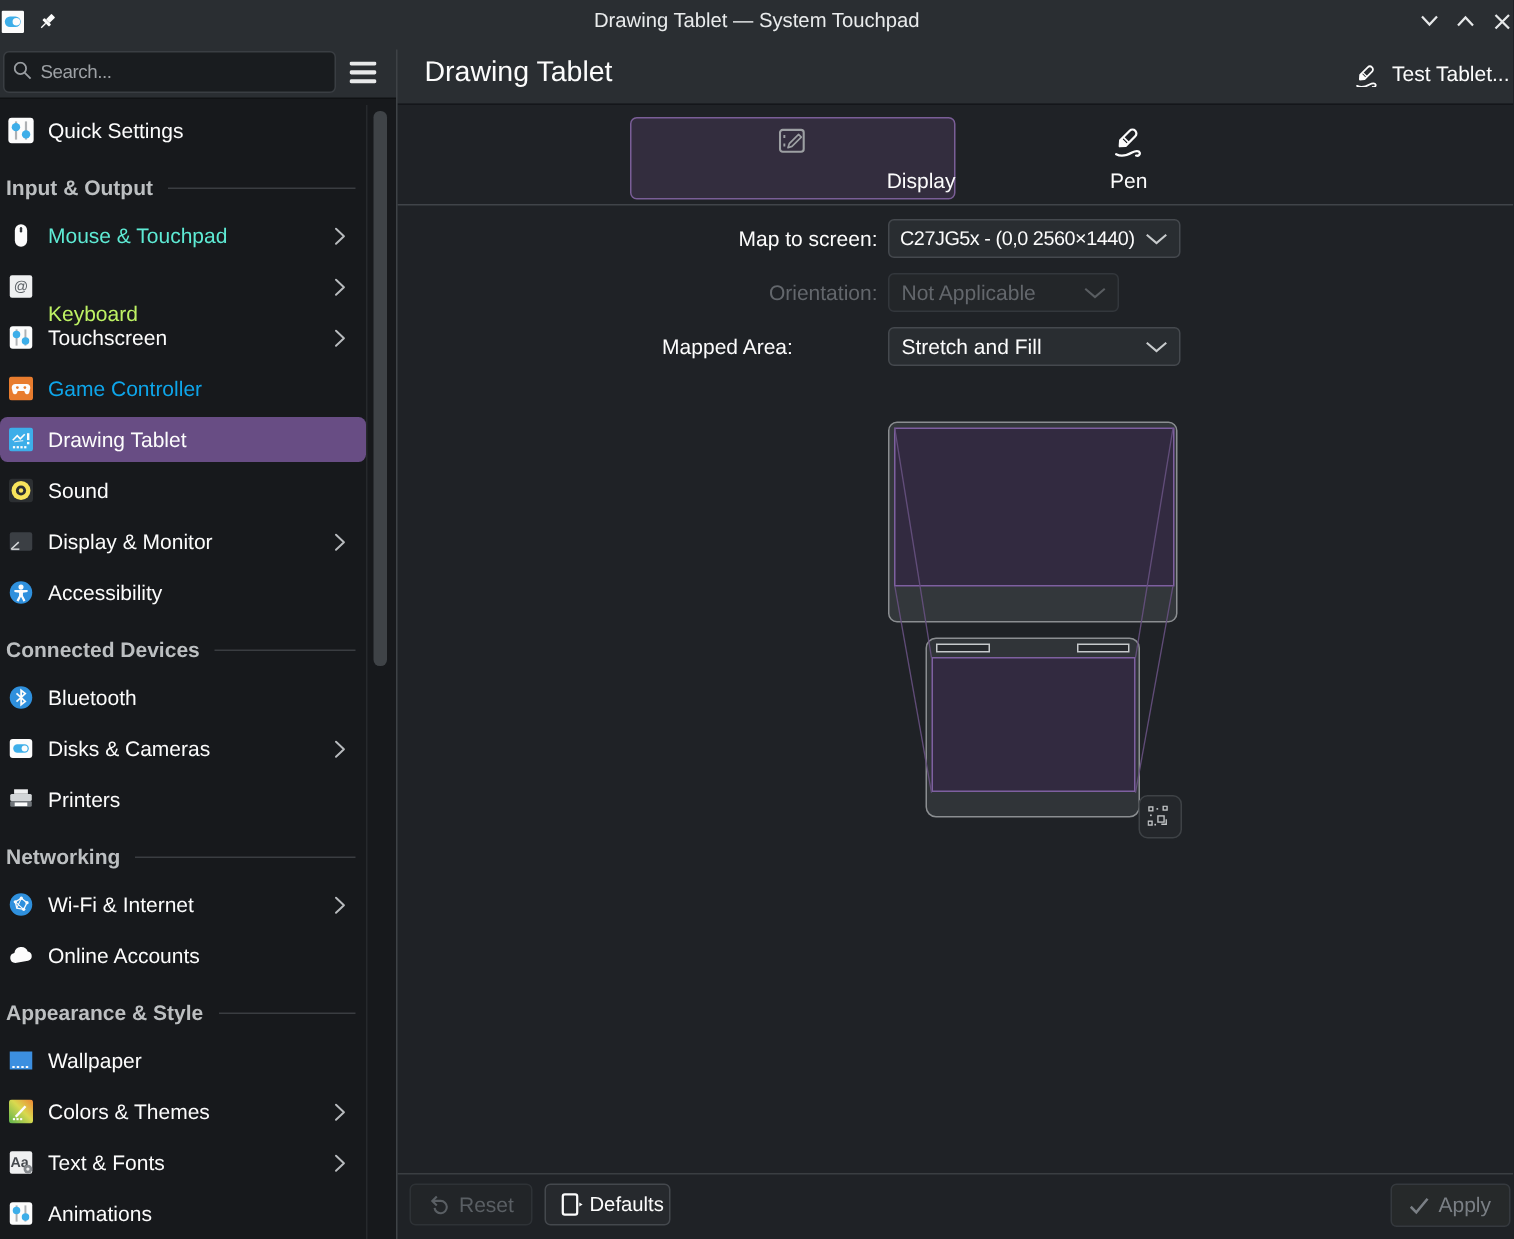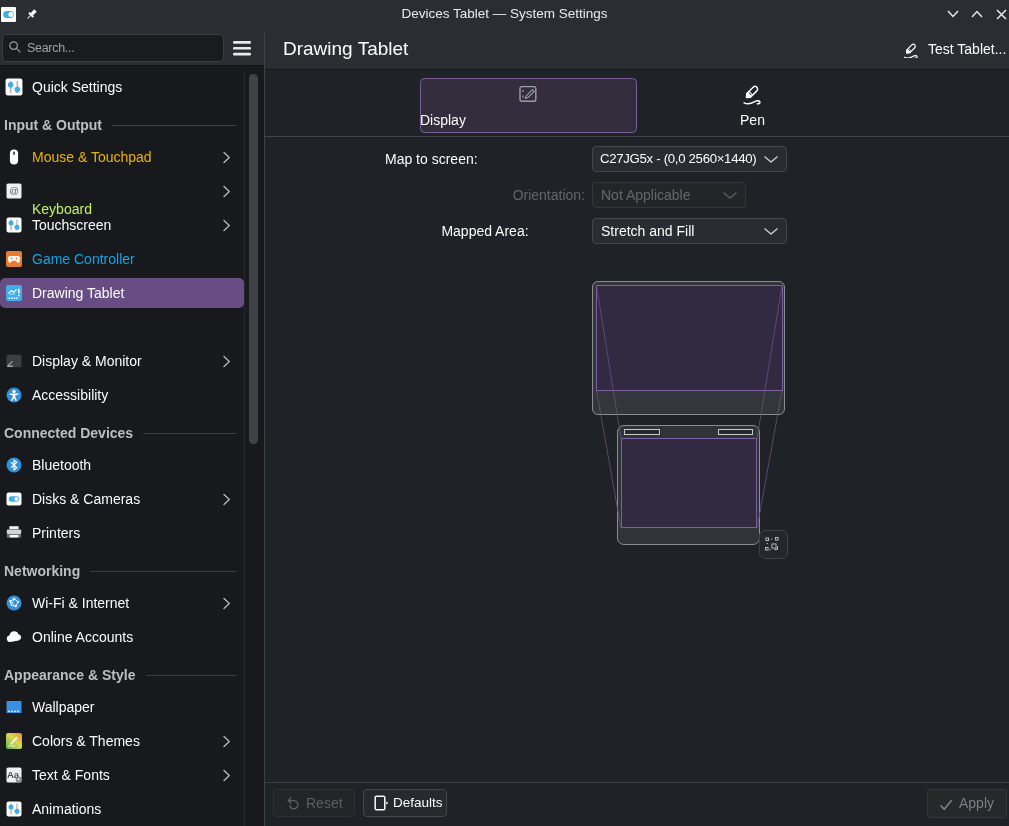--- a/index.html
+++ b/index.html
@@ -14,21 +14,21 @@
       <rect x="2.2" y="4" width="10.6" height="7" rx="3.5" fill="#3daee9"></rect>
       <circle cx="9.9" cy="7.5" r="2.5" fill="#fcfcfc"></circle>
     </svg>
 <svg width="13" height="13" viewBox="0 0 16 16" style="position:absolute;left:25px;top:8px">
       <g fill="#fcfcfc" transform="rotate(45 8 8)">
         <rect x="5.9" y="1" width="4.2" height="6.4" rx="0.5"></rect>
         <rect x="4.2" y="7.4" width="7.6" height="2.4" rx="0.5"></rect>
         <rect x="7.45" y="9.8" width="1.1" height="5.2"></rect>
       </g>
     </svg>
-<div class="abs" style="left:0;top:0;width:1009px;height:28px;text-align:center;line-height:28px;font-size:13.5px;color:#e9ebec">Devices Tablet — System Settings</div>
+<div class="abs" style="left:0;top:0;width:1009px;height:28px;text-align:center;line-height:28px;font-size:13.5px;color:#e9ebec">Drawing Tablet — System Touchpad</div>
 <svg width="12" height="8" viewBox="0 0 12 8" style="position:absolute;left:947px;top:10px">
       <path d="M1 1 L6 6.4 L11 1" stroke="#e6e8e9" stroke-width="1.5" fill="none"></path>
     </svg>
     <svg width="12" height="8" viewBox="0 0 12 8" style="position:absolute;left:971px;top:10px">
       <path d="M1 7 L6 1.6 L11 7" stroke="#e6e8e9" stroke-width="1.5" fill="none"></path>
     </svg>
     <svg width="11" height="11" viewBox="0 0 11 11" style="position:absolute;left:996px;top:8.5px">
       <path d="M1 1 L10 10 M10 1 L1 10" stroke="#e6e8e9" stroke-width="1.5" fill="none"></path>
     </svg>
 
@@ -75,21 +75,21 @@
             <circle cx="5" cy="6" r="2.5" fill="#3daee9"></circle>
             <circle cx="11" cy="10.3" r="2.5" fill="#3daee9"></circle>
           </svg></div>
         <div style="position:absolute;left:32px;top:0;height:34px;line-height:34px;font-size:14px;color:#fcfcfc;white-space:nowrap">Quick Settings</div>
       </div>
 <div style="position:absolute;left:0;top:70px;width:244px;height:34px">
         <div style="position:absolute;left:6px;top:9px;width:16px;height:16px"><svg width="16" height="16" viewBox="0 0 16 16">
             <rect x="3.9" y="0.5" width="8.2" height="15" rx="4.1" fill="#fcfcfc"></rect>
             <rect x="7.2" y="2.4" width="1.6" height="3.6" rx="0.8" fill="#33373b"></rect>
           </svg></div>
-        <div style="position:absolute;left:32px;top:0;height:34px;line-height:34px;font-size:14px;color:#eab308;white-space:nowrap">Mouse &amp; Touchpad</div>
+        <div style="position:absolute;left:32px;top:0;height:34px;line-height:34px;font-size:14px;color:#5eead4;white-space:nowrap">Mouse &amp; Touchpad</div>
         <svg width="9" height="13" viewBox="0 0 9 13" style="position:absolute;right:13px;top:50%;margin-top:-6.5px">
           <path d="M2 1.5 L7.3 6.5 L2 11.5" stroke="#b8bbbe" stroke-width="1.3" fill="none" stroke-linecap="round" stroke-linejoin="round"></path>
         </svg>
       </div>
 <div style="position:absolute;left:0;top:104px;width:244px;height:34px">
         <div style="position:absolute;left:6px;top:9px;width:16px;height:16px"><svg width="16" height="16" viewBox="0 0 16 16">
             <rect x="0.5" y="0.5" width="15" height="15" rx="1.5" fill="#eff0f1"></rect>
             <text x="8" y="11.2" font-size="9.5" fill="#5b6065" text-anchor="middle" font-family="Liberation Sans, sans-serif">@</text>
           </svg></div>
         <div style="position:absolute;left:32px;top:18px;height:34px;line-height:34px;font-size:14px;color:#bef264;white-space:nowrap">Keyboard</div>
@@ -126,20 +126,29 @@
             <path d="M2.5 8.5 L5.5 5.5 L7.5 7.5 L10.5 4.5" stroke="#fcfcfc" stroke-width="1.1" fill="none"></path>
             <path d="M3.5 9.5 L9.5 8.8" stroke="#cfe9f8" stroke-width="0.8" fill="none"></path>
             <rect x="12" y="3.8" width="1.6" height="4.6" fill="#fcfcfc"></rect>
             <rect x="12" y="9.6" width="1.6" height="1.6" fill="#fcfcfc"></rect>
             <rect x="2.6" y="12.4" width="1.5" height="1.5" fill="#fcfcfc"></rect>
             <rect x="5.1" y="12.4" width="1.5" height="1.5" fill="#fcfcfc"></rect>
             <rect x="7.6" y="12.4" width="1.5" height="1.5" fill="#fcfcfc"></rect>
             <rect x="10.1" y="12.4" width="1.5" height="1.5" fill="#fcfcfc"></rect>
           </svg></div>
         <div style="position:absolute;left:32px;top:0;height:34px;line-height:34px;font-size:14px;color:#fcfcfc;white-space:nowrap">Drawing Tablet</div>
+      </div>
+<div style="position:absolute;left:0;top:240px;width:244px;height:34px">
+        <div style="position:absolute;left:6px;top:9px;width:16px;height:16px"><svg width="16" height="16" viewBox="0 0 16 16">
+            <rect width="16" height="16" rx="2.5" fill="#2c2f32"></rect>
+            <circle cx="8" cy="8" r="6.3" fill="#f8e45c"></circle>
+            <circle cx="8" cy="8" r="3.4" fill="#2c2f32"></circle>
+            <circle cx="8" cy="8" r="1.5" fill="#f8e45c"></circle>
+          </svg></div>
+        <div style="position:absolute;left:32px;top:0;height:34px;line-height:34px;font-size:14px;color:#fcfcfc;white-space:nowrap">Sound</div>
       </div>
 <div style="position:absolute;left:0;top:274px;width:244px;height:34px">
         <div style="position:absolute;left:6px;top:9px;width:16px;height:16px"><svg width="16" height="16" viewBox="0 0 16 16">
             <rect x="0.5" y="1.8" width="15" height="12.4" rx="1.5" fill="#3b3f44"></rect>
             <path d="M1.5 13 L6.5 8.4" stroke="#d8dadc" stroke-width="1" fill="none"></path>
             <rect x="1.5" y="12.6" width="5.4" height="1.1" fill="#caccce"></rect>
           </svg></div>
         <div style="position:absolute;left:32px;top:0;height:34px;line-height:34px;font-size:14px;color:#fcfcfc;white-space:nowrap">Display &amp; Monitor</div>
         <svg width="9" height="13" viewBox="0 0 9 13" style="position:absolute;right:13px;top:50%;margin-top:-6.5px">
           <path d="M2 1.5 L7.3 6.5 L2 11.5" stroke="#b8bbbe" stroke-width="1.3" fill="none" stroke-linecap="round" stroke-linejoin="round"></path>
@@ -270,31 +279,31 @@
 <div class="abs" style="left:264px;top:33px;width:1px;height:793px;background:#3e4246"></div>
 
 <div class="abs" style="left:420px;top:78px;width:215px;height:53px;background:#332d3e;border:1px solid #7a5e97;border-radius:4.5px"></div>
 <div class="abs" style="left:519px;top:85px;width:18px;height:18px"><svg width="18" height="18" viewBox="0 0 18 18">
         <g stroke="#9da0a3" fill="none">
           <rect x="1" y="1.6" width="15.8" height="14.6" rx="1.8" stroke-width="1.4"></rect>
           <path d="M3.9 5 v2 M3.9 10.6 v2" stroke-width="1.3"></path>
           <path d="M13.4 4.6 L7.2 10.8 l-0.9 2.7 2.7 -0.9 L15.2 6.4 Z" stroke-width="1.1" stroke-linejoin="round"></path>
         </g>
       </svg></div>
-<div class="abs" style="left:420px;top:112px;width:217px;text-align:left;font-size:14px;color:#fcfcfc">Display</div>
+<div class="abs" style="left:420px;top:112px;width:217px;text-align:right;font-size:14px;color:#fcfcfc">Display</div>
 <div class="abs" style="left:742px;top:81px;width:20px;height:19px"><svg width="21" height="24" viewBox="0 0 20 24">
         <path d="M4 16.5 L4.28 12.54 L10.64 6.18 a2.6 2.6 0 0 1 3.68 3.68 L7.96 16.22 Z" stroke="#fcfcfc" stroke-width="1.5" fill="none" stroke-linejoin="round"></path>
         <path d="M10.08 14.1 L6.4 10.42 M8.67 15.51 L5 11.83" stroke="#fcfcfc" stroke-width="1.1"></path>
         <path d="M4 16.5 L4.28 12.54 L5.4 11.42 L9.08 15.1 L7.96 16.22 Z" fill="#fcfcfc"></path>
         <path d="M1.6 21.8 C5 23.7 9 22.5 12.2 20.7 C14.4 19.5 16.8 19.3 17.3 20.7 C17.75 22 16.4 23.2 14.9 22.7" stroke="#fcfcfc" stroke-width="1.5" fill="none" stroke-linecap="round"></path>
       </svg></div>
 <div class="abs" style="left:644px;top:112px;width:217px;text-align:center;font-size:14px;color:#fcfcfc">Pen</div>
 <div class="abs" style="left:265px;top:135.5px;width:744px;height:1px;background:#404449"></div>
 
-<div class="abs" style="left:385px;top:146px;width:200px;height:26px;line-height:26px;font-size:14px;color:#fcfcfc;">Map to screen:</div>
+<div class="abs" style="left:385px;top:146px;width:200px;height:26px;line-height:26px;font-size:14px;color:#fcfcfc;text-align:right">Map to screen:</div>
 <div class="abs" style="left:592px;top:146px;width:193px;height:24px;background:#292d31;border:1px solid #45494e;border-radius:4px"></div>
 <div class="abs" style="left:600px;top:146px;height:26px;line-height:26px;font-size:13.2px;letter-spacing:-0.3px;color:#fcfcfc">C27JG5x - (0,0 2560×1440)</div>
 <svg width="16" height="9" viewBox="0 0 16 9" style="position:absolute;left:763px;top:155px">
       <path d="M1.5 1.5 L8 7 L14.5 1.5" stroke="#c8cbcd" stroke-width="1.4" fill="none"></path>
     </svg>
 
 <div class="abs" style="left:385px;top:182px;width:200px;height:26px;line-height:26px;font-size:14px;color:#63676c;text-align:right">Orientation:</div>
 <div class="abs" style="left:592px;top:182px;width:152px;height:24px;background:#232629;border:1px solid #33373c;border-radius:4px"></div>
 <div class="abs" style="left:601px;top:182px;height:26px;line-height:26px;font-size:14px;color:#63676c">Not Applicable</div>
 <svg width="16" height="9" viewBox="0 0 16 9" style="position:absolute;left:722px;top:191px">

